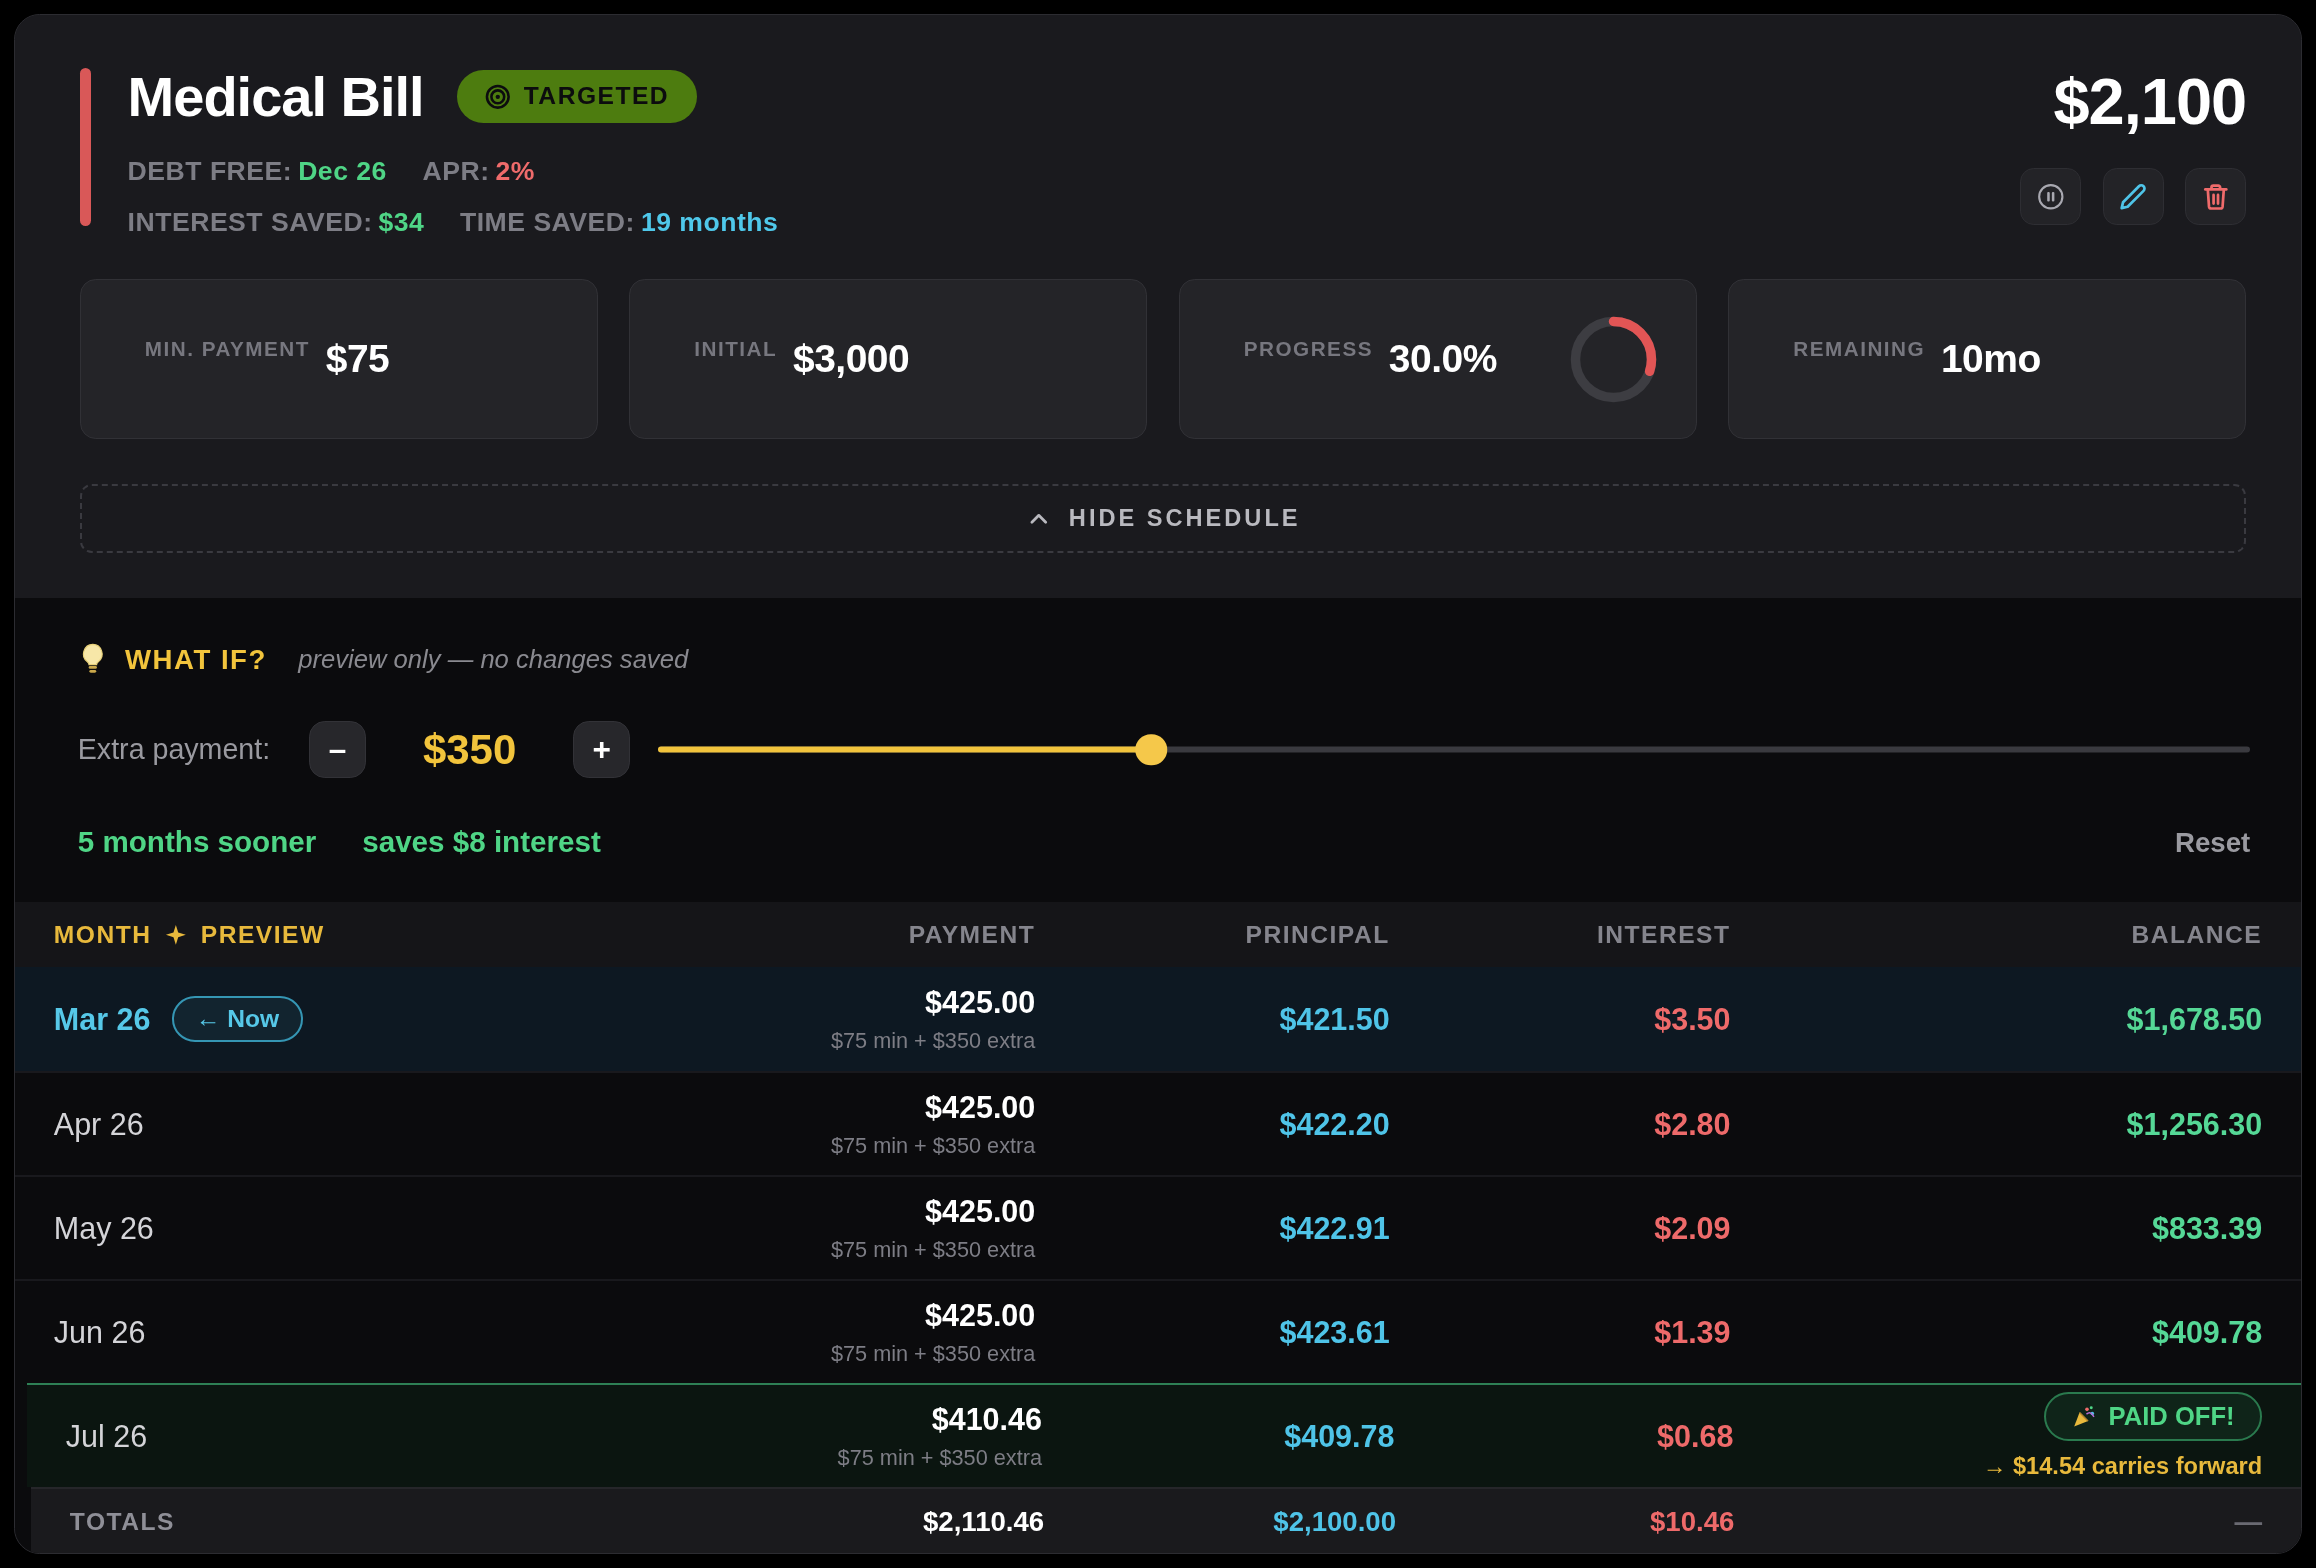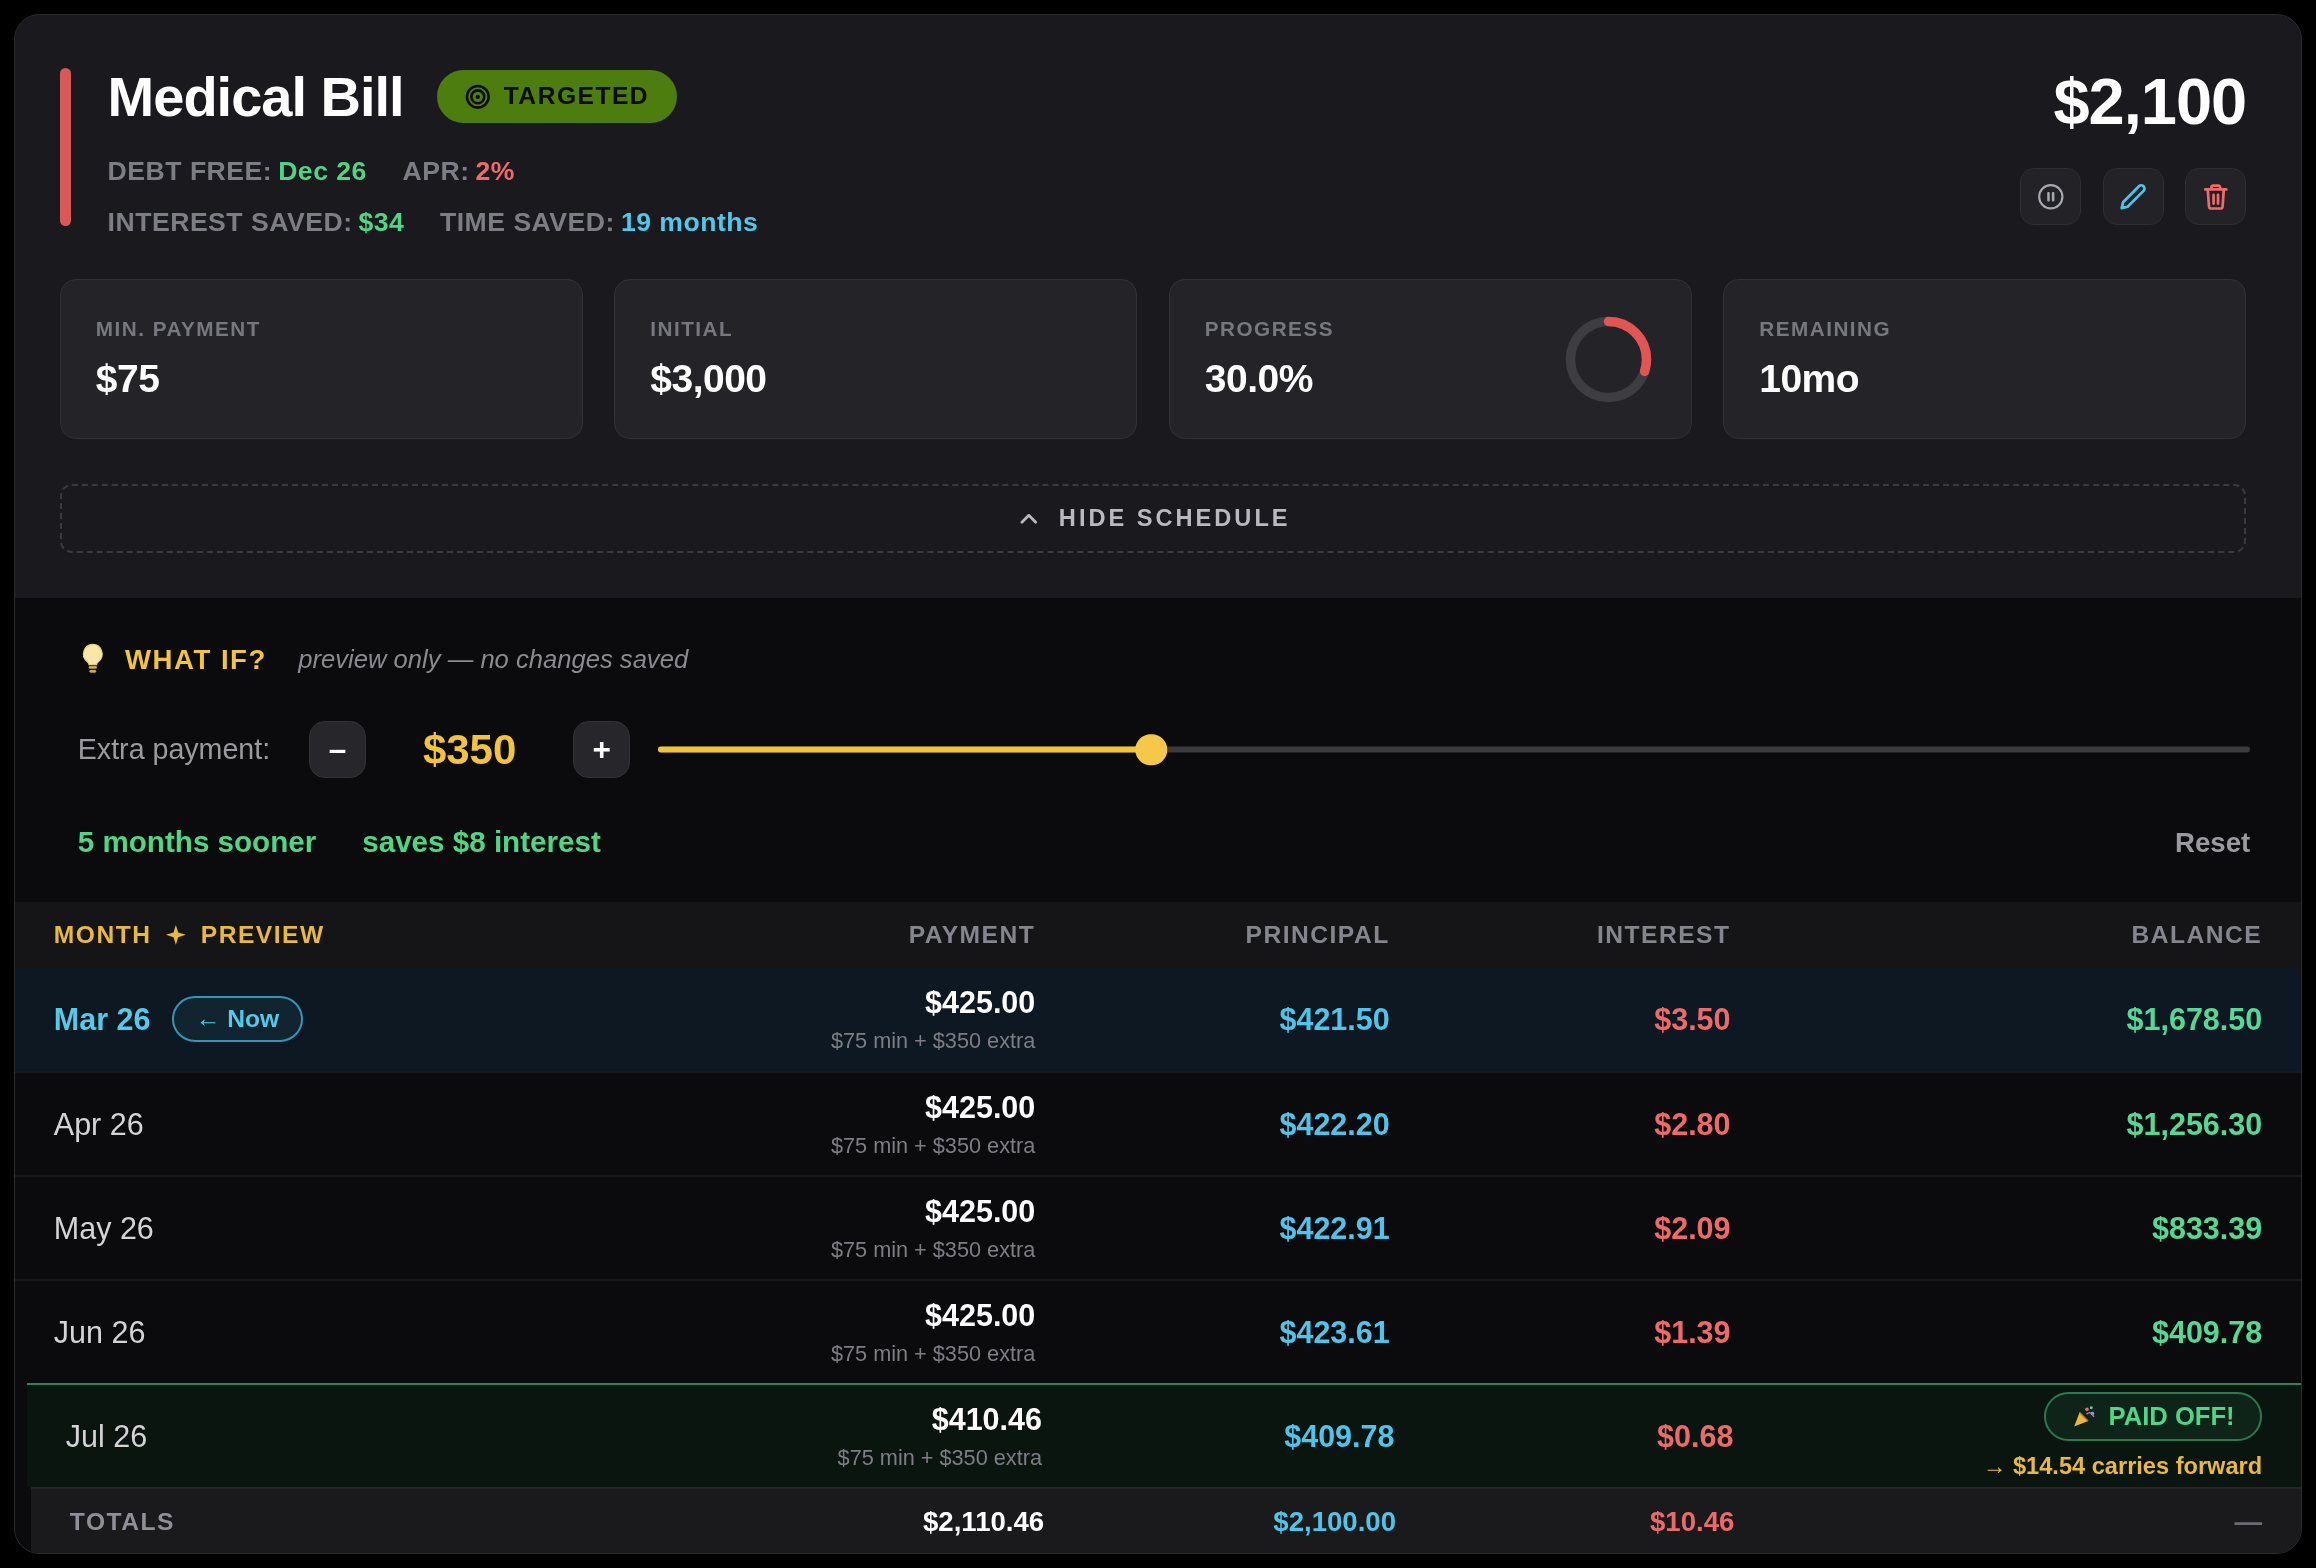--- a/index.html
+++ b/index.html
@@ -2,40 +2,40 @@
 <html><head>
 <meta charset="utf-8">
 <style>
   * { margin:0; padding:0; box-sizing:border-box; }
   html,body { width:2317px; height:1568px; background:#000; font-family:"Liberation Sans","DejaVu Sans",sans-serif; }
   .card {
     position:absolute; inset:13.8px; background:#1a1a1e; border:1px solid #2c2c31;
     border-radius:25.6px; overflow:hidden; display:flex; flex-direction:column;
   }
   
-  .top { background:#1a1a1e; padding:49px 55px 45px 45px; }
+  .top { background:#1a1a1e; padding:49px 55px 45px 65px; }
   .header { display:flex; justify-content:space-between; }
   .header-left { display:flex; }
   .accent-bar { width:10.8px; height:158px; border-radius:7.9px; background:#d95858; margin-right:37px; margin-top:3.9px; }
   .title-row { display:flex; align-items:center; gap:33px; }
   .debt-title { font-size:56px; font-weight:800; color:#fff; letter-spacing:-1px; }
   .target-badge { display:flex; align-items:center; gap:11.8px; background:#4d7c0f; color:#0c0c0e;
     font-size:24.6px; font-weight:800; letter-spacing:1.5px; padding:12.8px 27.6px; border-radius:984px; }
   .info-row { margin-top:27.6px; font-size:26.6px; font-weight:700; letter-spacing:0.5px; color:#7d7d85; display:flex; gap:6px; align-items:baseline; }
   .info-row .gap { width:23.6px; }
   .v-green { color:#4fd586; } .v-red { color:#ef6b6b; } .v-cyan { color:#4fc8ea; }
   .header-right { display:flex; flex-direction:column; align-items:flex-end; }
   .amount { font-size:65px; font-weight:800; color:#fff; letter-spacing:-1px; }
   .actions { margin-top:29.6px; display:flex; gap:21.7px; }
   .icon-btn { width:61px; height:57px; background:#232327; border:1px solid #2e2e33; border-radius:13.8px;
     display:flex; align-items:center; justify-content:center; cursor:pointer; }
   
   .stats { margin-top:41px; display:grid; grid-template-columns:repeat(4,1fr); gap:31.5px; }
   .stat-card { background:#242428; border:1px solid #313136; border-radius:15.8px; padding:31.5px 35px; height:160px; display:flex; justify-content:space-between; align-items:center; }
-  .stat-text { display:flex; flex-direction:column; gap:15.8px; }
+  .stat-text { display:flex; flex-direction:row; gap:15.8px;margin-left:29px; }
   .stat-label { font-size:20.7px; font-weight:700; letter-spacing:1.5px; color:#77777f; }
   .stat-value { font-size:39px; font-weight:800; color:#fff; letter-spacing:-0.5px; }
   .ring { width:95px; height:95px; }
   
   .hide-schedule { margin-top:45px; border:2px dashed #3a3a40; border-radius:11.8px; height:69px;
     display:flex; align-items:center; justify-content:center; gap:15.8px; cursor:pointer;
     color:#b9b9bf; font-size:23.6px; font-weight:700; letter-spacing:3px; }
   
   .bottom { background:#0b0b0d; flex:1; display:flex; flex-direction:column; }
   .whatif { padding:45px 51px 0 63px; }

